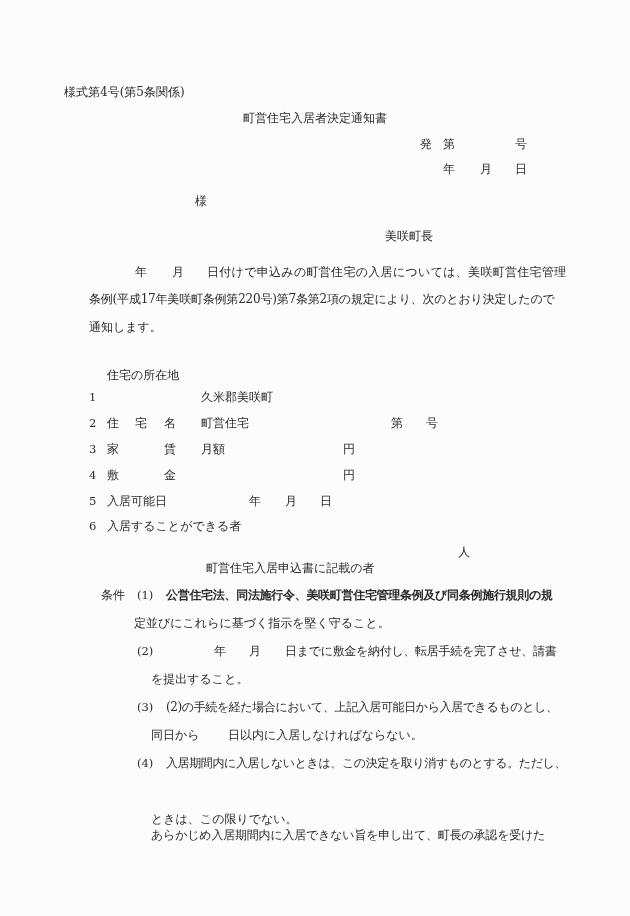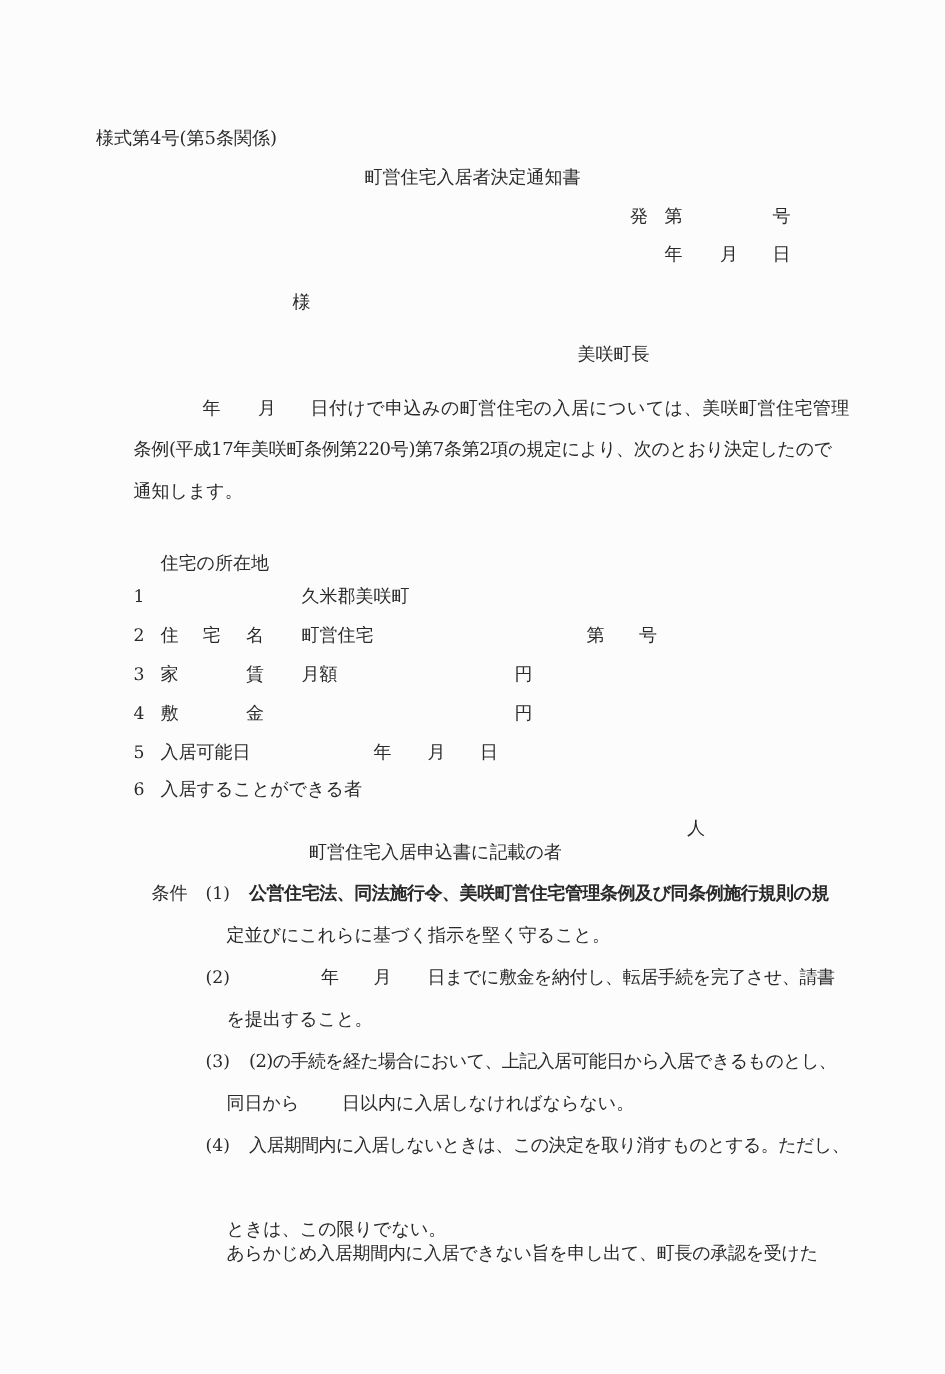--- a/index.html
+++ b/index.html
@@ -90,21 +90,21 @@
     <span class="t" style="left:206px;top:545px;margin-top:16px;">町営住宅入居申込書に記載の者</span>
     <span class="t" style="left:458px;top:545px;">人</span>
   </div>
 </div>
 
 <div>
   <span class="t" style="left:101px;top:588px;">条件</span>
 
   <span class="t num" style="left:137px;top:588px;">(1)</span>
   <span class="t" style="left:166px;top:588px;letter-spacing:-0.3px;font-weight:bold;">公営住宅法、同法施行令、美咲町営住宅管理条例及び同条例施行規則の規</span>
-  <span class="t" style="left:151px;top:616px;">定並びにこれらに基づく指示を堅く守ること。</span>
+  <span class="t" style="left:134px;top:616px;">定並びにこれらに基づく指示を堅く守ること。</span>
 
   <span class="t num" style="left:137px;top:644px;">(2)</span>
   <span class="t" style="left:214px;top:644px;">年</span>
   <span class="t" style="left:249px;top:644px;">月</span>
   <span class="t" style="left:285px;top:644px;letter-spacing:-0.3px;">日までに敷金を納付し、転居手続を完了させ、請書</span>
   <span class="t" style="left:151px;top:672px;">を提出すること。</span>
 
   <span class="t num" style="left:137px;top:700px;">(3)</span>
   <span class="t" style="left:166px;top:700px;letter-spacing:-0.4px;">(2)の手続を経た場合において、上記入居可能日から入居できるものとし、</span>
   <span class="t" style="left:151px;top:728px;">同日から</span>

